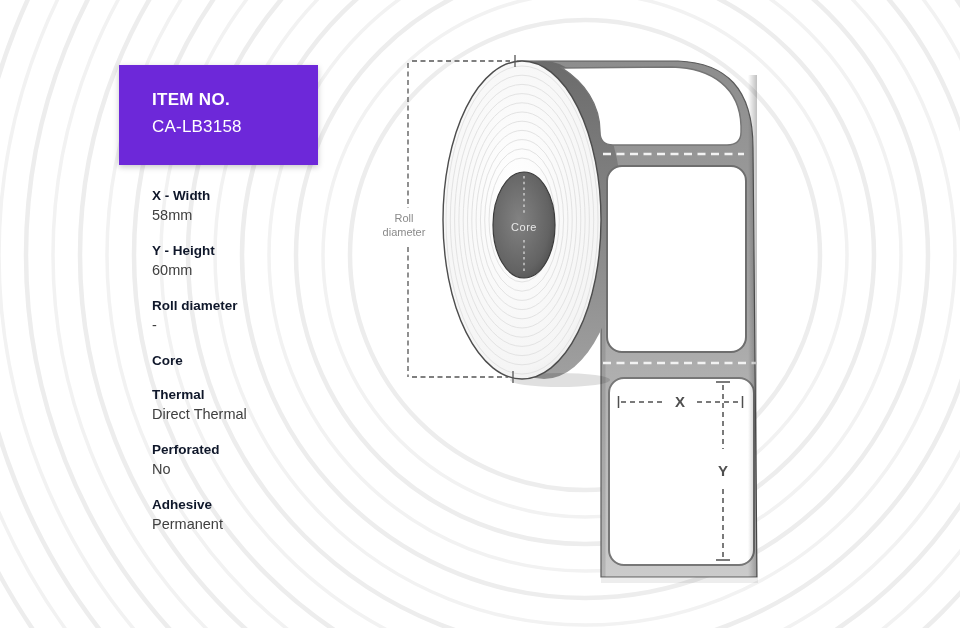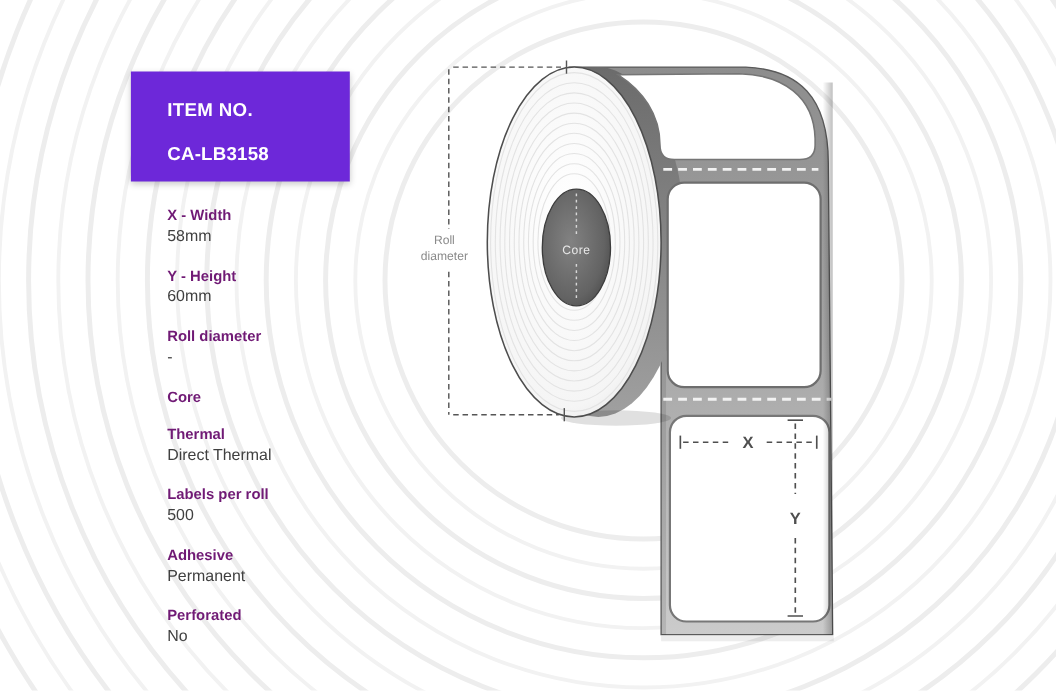--- a/index.html
+++ b/index.html
@@ -8,24 +8,24 @@
     background:#ffffff;font-family:"Liberation Sans", sans-serif;
   }
   svg.scene{position:absolute;left:0;top:0;}
   
   .item-box{
     position:absolute;left:119px;top:65px;width:199px;height:100px;
     background:#6d28d9;color:#ffffff;box-sizing:border-box;
     padding:25px 0 0 33px;box-shadow:0 2px 6px rgba(0,0,0,0.22);
   }
   .item-label{font-size:17px;font-weight:700;letter-spacing:0.3px;line-height:20px;}
-  .item-number{font-size:17px;font-weight:700;letter-spacing:0.2px;line-height:20px;margin-top:20px;}
+  .item-number{font-size:17px;font-weight:400;letter-spacing:0.2px;line-height:20px;margin-top:7px;}
   .specs{position:absolute;left:152px;top:186px;width:230px;}
   .spec-group{margin-bottom:15px;}
-  .spec-label{font-size:13.5px;font-weight:700;color:#701a75;line-height:19px;}
+  .spec-label{font-size:13.5px;font-weight:700;color:#0f172a;line-height:19px;}
   .spec-value{font-size:14.5px;font-weight:400;color:#404040;line-height:21px;}
   
   text{font-family:"Liberation Sans", sans-serif;}
   .ann{fill:#8a8a8a;font-size:11px;}
   .core-txt{fill:#e8e8e8;font-size:11px;letter-spacing:0.5px;}
   .dim-txt{fill:#4f4f4f;font-size:15px;font-weight:700;}
 </style>
 </head>
 <body>
 
@@ -169,26 +169,22 @@
       <div class="spec-value">-</div>
     </div>
     <div class="spec-group">
       <div class="spec-label">Core</div>
     </div>
     <div class="spec-group">
       <div class="spec-label">Thermal</div>
       <div class="spec-value">Direct Thermal</div>
     </div>
     <div class="spec-group">
-      <div class="spec-label">Labels per roll</div>
-      <div class="spec-value">500</div>
+      <div class="spec-label">Perforated</div>
+      <div class="spec-value">No</div>
     </div>
     <div class="spec-group">
       <div class="spec-label">Adhesive</div>
       <div class="spec-value">Permanent</div>
-    </div>
-    <div class="spec-group">
-      <div class="spec-label">Perforated</div>
-      <div class="spec-value">No</div>
     </div>
   </div>
 
 </div>
 
 </body></html>

